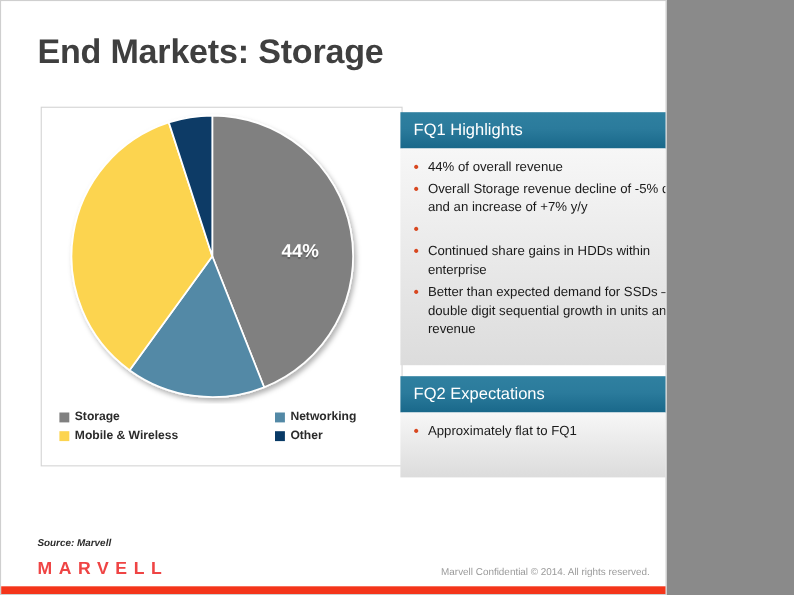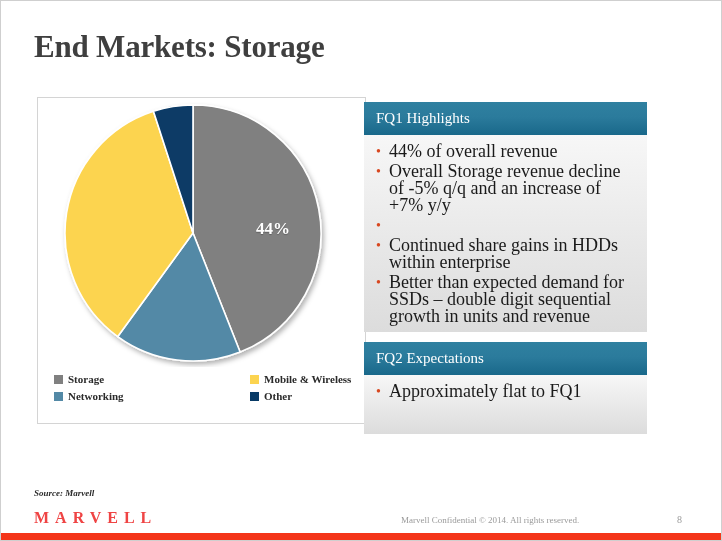--- a/index.html
+++ b/index.html
@@ -2,25 +2,25 @@
 <html><head>
 <meta charset="utf-8">
 <style>
   html, body {
     margin: 0;
     padding: 0;
     background: #8a8a8a;
   }
   .slide {
     position: relative;
-    width: 722px;
+    width: 606px;
     height: 541px;
     background: #ffffff;
     overflow: hidden;
-    font-family: Liberation Serif, serif;
+    font-family: Liberation Sans, sans-serif;
     border: 1px solid #cfcfcf;
     box-sizing: border-box;
   }
 
   
   .title {
     position: absolute;
     left: 33px;
     top: 28px;
     font-size: 31px;
@@ -121,21 +121,21 @@
   }
   .bullet-dot {
     color: #d8471f;
     font-size: 14px;
     line-height: 17px;
     flex: 0 0 auto;
     width: 13px;
     text-align: left;
   }
   .bullet-text {
-    font-size: 18px;
+    font-size: 12px;
     line-height: 17px;
     color: #1a1a1a;
   }
 
   
   .source-note {
     position: absolute;
     left: 33px;
     top: 487px;
     font-size: 9px;
@@ -202,26 +202,26 @@
       </svg>
       <div class="pie-label" id="pie-value-label" style="left: 217.984px; top: 117.17px;">44%</div>
     </div>
 
     <div class="legend" id="chart-legend">
         <div class="legend-item">
           <span class="legend-swatch" style="background: rgb(128, 128, 128);"></span>
           <span class="legend-label">Storage</span>
         </div>
         <div class="legend-item">
+          <span class="legend-swatch" style="background: rgb(83, 137, 166);"></span>
+          <span class="legend-label">Networking</span>
+        </div>
+        <div class="legend-item">
           <span class="legend-swatch" style="background: rgb(252, 212, 80);"></span>
           <span class="legend-label">Mobile &amp; Wireless</span>
-        </div>
-        <div class="legend-item">
-          <span class="legend-swatch" style="background: rgb(83, 137, 166);"></span>
-          <span class="legend-label">Networking</span>
         </div>
         <div class="legend-item">
           <span class="legend-swatch" style="background: rgb(8, 58, 102);"></span>
           <span class="legend-label">Other</span>
         </div>
       </div>
   </div>
 
   <div class="panel" id="panel-fq1">
     <div class="panel-header">FQ1 Highlights</div>

